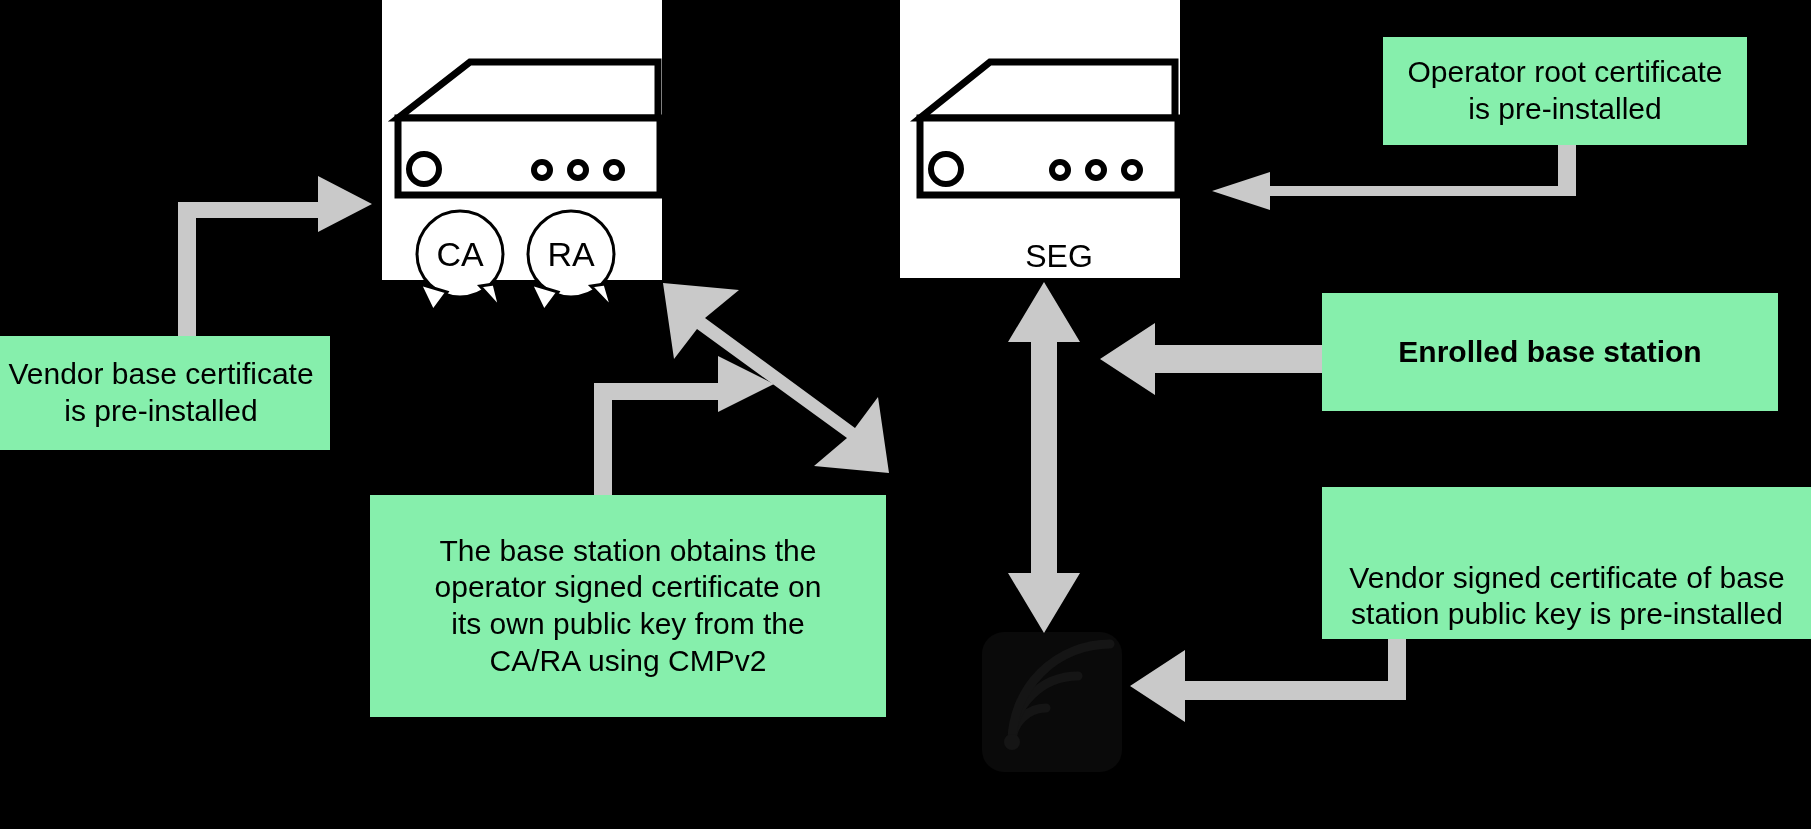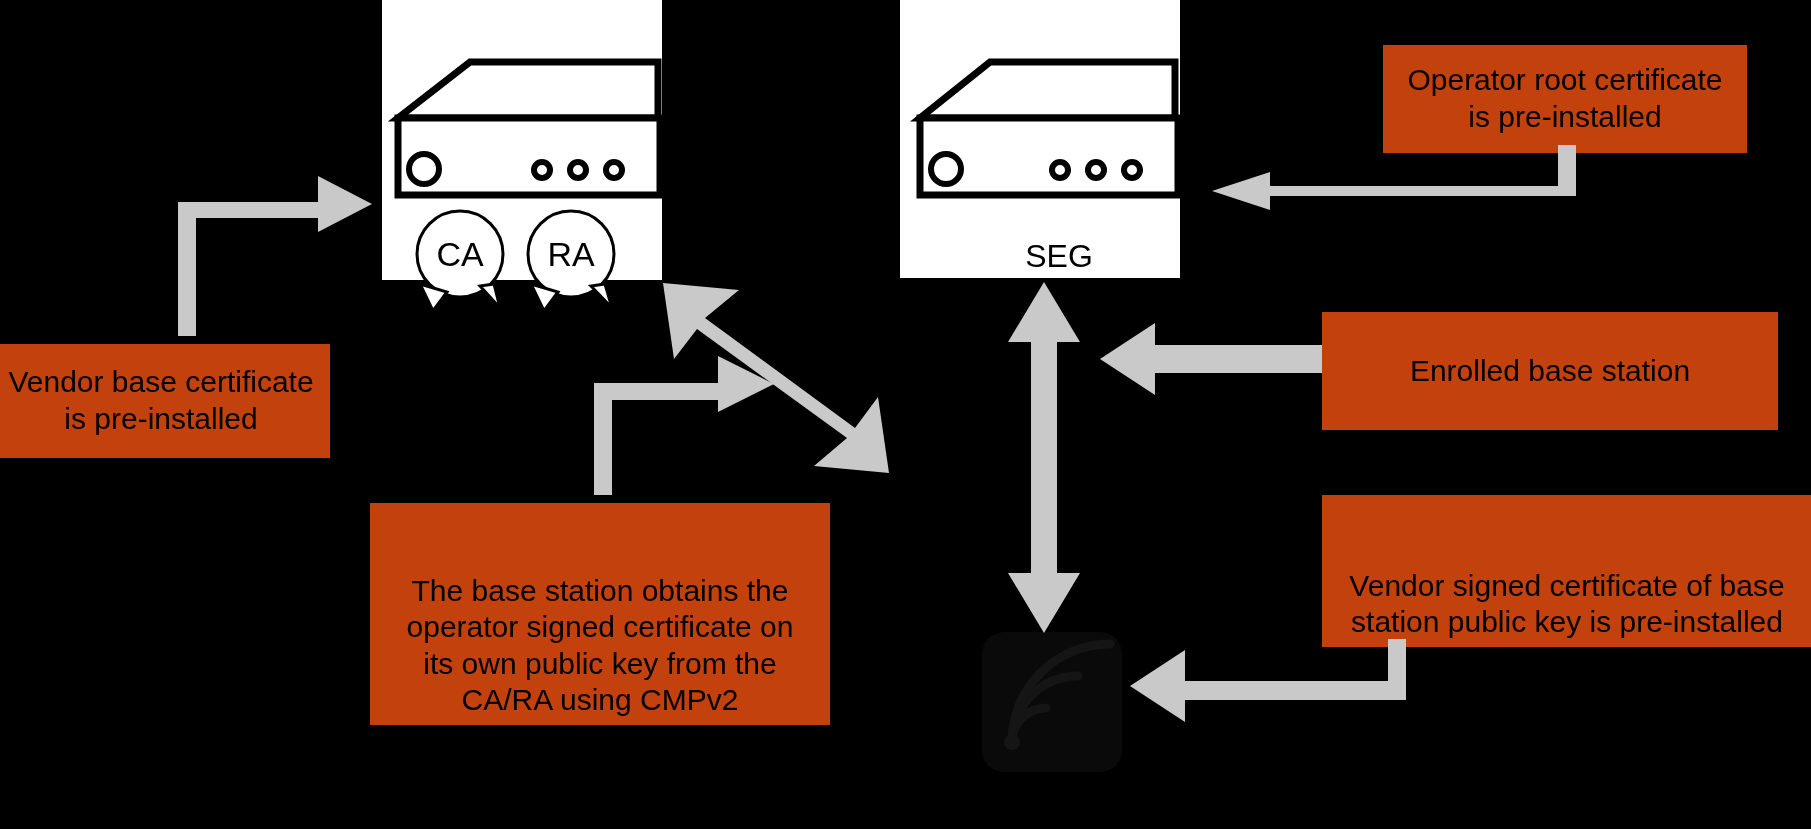--- a/index.html
+++ b/index.html
@@ -9,31 +9,30 @@
     background:#000;
     overflow:hidden;
     font-family:"Liberation Sans", sans-serif;
   }
   .panel{
     position:absolute;
     background:#fff;
   }
   .callout{
     position:absolute;
-    background:#c2410c;
+    background:#86efac;
     color:#000;
     display:flex;
     align-items:center;
     justify-content:center;
     text-align:center;
     line-height:1.22;
     font-size:30px;
     padding:6px 10px;
     box-sizing:border-box;
-    margin-top:8px;
   }
   .callout span{display:block;width:100%;}
   .devlabel{
     position:absolute;
     color:#000;
     font-size:32px;
     text-align:center;
     white-space:nowrap;
   }
   svg.layer{
@@ -64,34 +63,34 @@
     </span>
   </div>
 
   <div class="callout" style="left:1383px;top:37px;width:364px;height:108px;">
     <span>
       <span>Operator root certificate</span>
       <span>is pre-installed</span>
     </span>
   </div>
 
-  <div class="callout" style="left:1322px;top:304px;width:456px;height:118px;">
+  <div class="callout" style="left:1322px;top:293px;width:456px;height:118px;font-weight:bold;">
     <span>
       <span>Enrolled base station</span>
     </span>
   </div>
 
   <div class="callout" style="left:1322px;top:487px;width:490px;height:152px;align-items:flex-end;">
     <span>
       <span>Vendor signed certificate of base</span>
       <span>station public key is pre-installed</span>
     </span>
   </div>
 
-  <div class="callout" style="left:370px;top:495px;width:460px;height:222px;align-items:flex-end;">
+  <div class="callout" style="left:370px;top:495px;width:516px;height:222px;">
     <span>
       <span>The base station obtains the</span>
       <span>operator signed certificate on</span>
       <span>its own public key from the</span>
       <span>CA/RA using CMPv2</span>
     </span>
   </div>
 
   <div class="devlabel" style="left:900px;top:238px;width:318px;">SEG</div>
 

